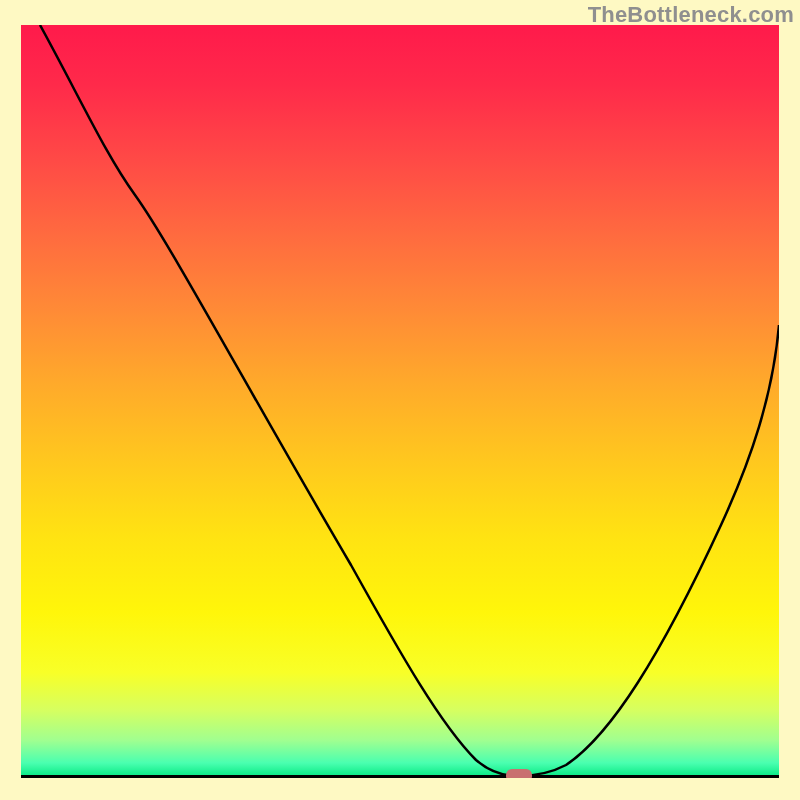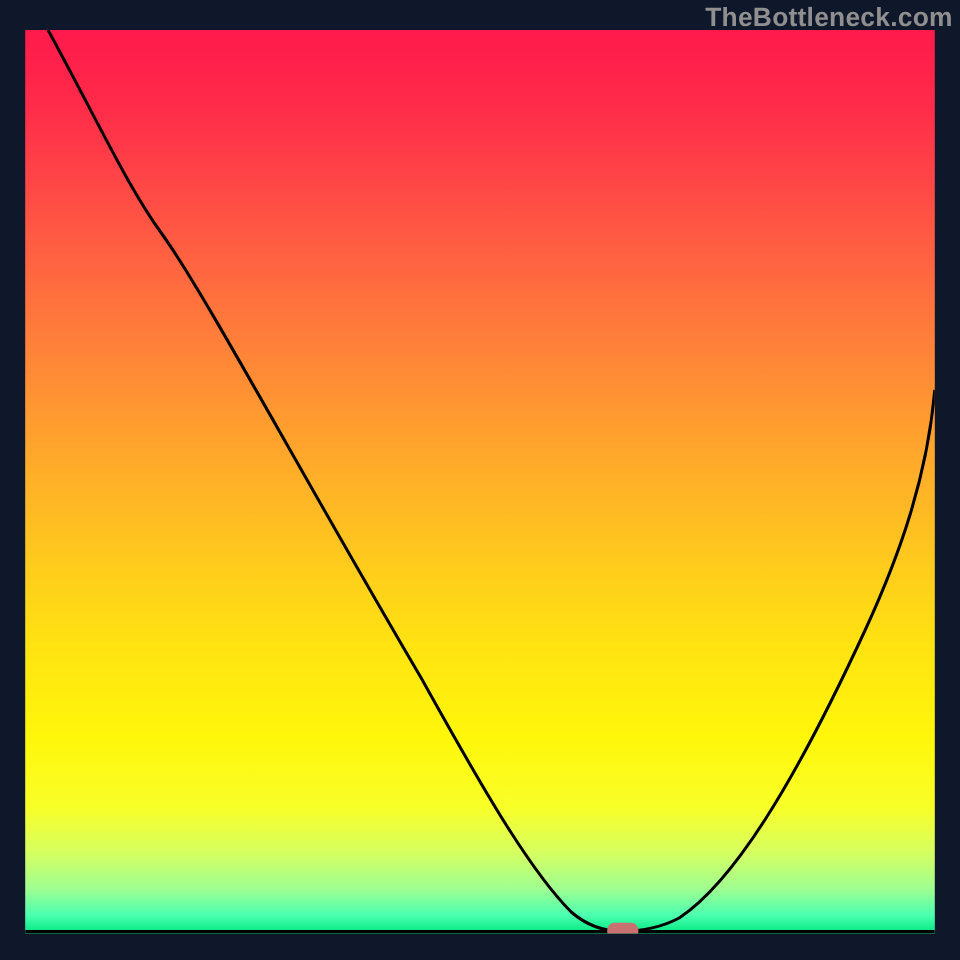--- a/index.html
+++ b/index.html
@@ -1,17 +1,17 @@
 <!DOCTYPE html>
 <html><head>
 <meta charset="utf-8">
 <style>
 *{margin:0;padding:0;box-sizing:border-box}
 body{background:#000;width:800px;height:800px;overflow:hidden;font-family:Arial,sans-serif}
-.wrap{position:relative;width:800px;height:800px;background:#0f172a}
+.wrap{position:relative;width:800px;height:800px;background:#fef9c3}
 .plot{position:absolute;left:21px;top:25px;width:758px;height:753px;background:linear-gradient(to bottom,
   #ff1a4b 0%,
   #ff2a4a 8%,
   #ff4a46 18%,
   #ff6b3f 28%,
   #ff8b36 38%,
   #ffab2a 48%,
   #ffc81e 58%,
   #ffe312 68%,
   #fff60a 78%,

